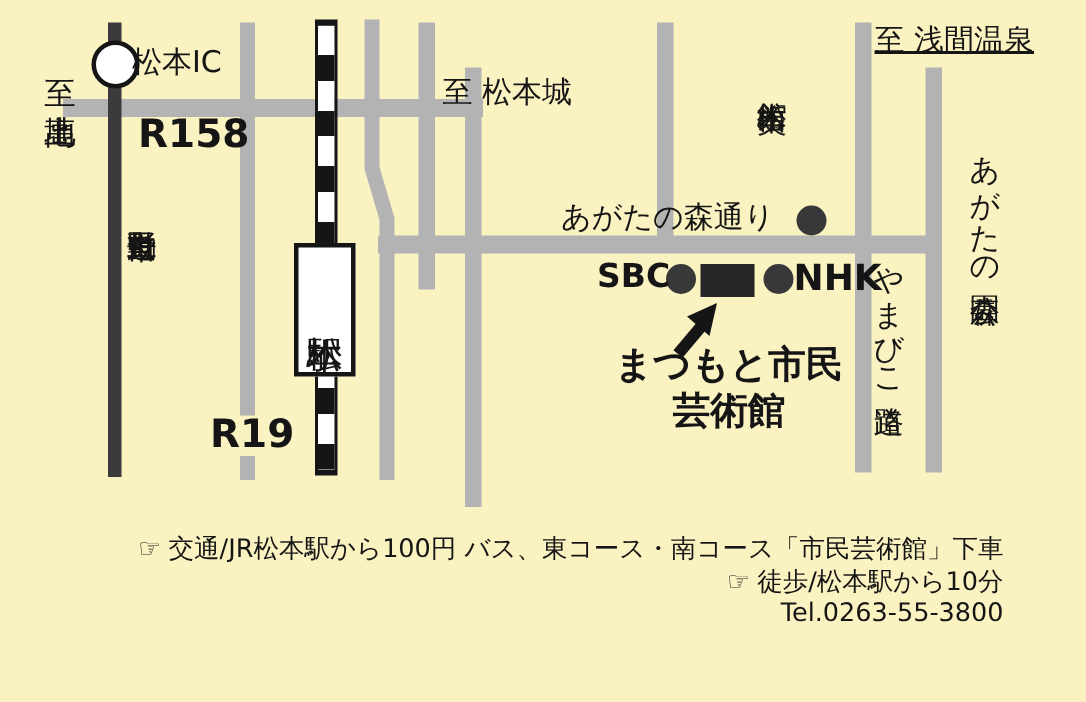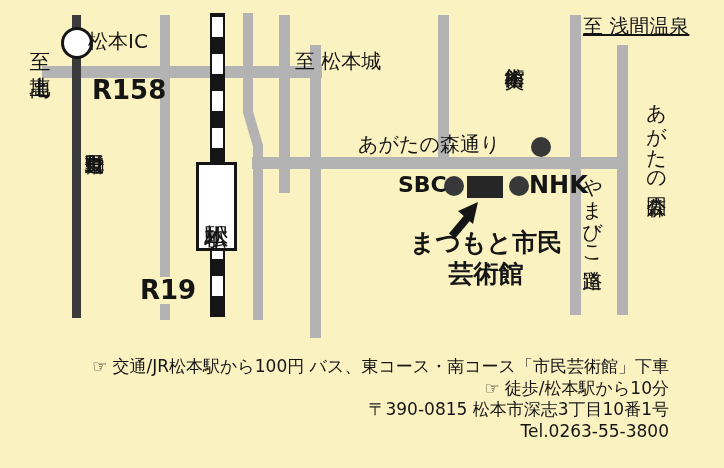--- a/index.html
+++ b/index.html
@@ -84,37 +84,36 @@
   <div class="dot" style="left:444px;top:176px;"></div>
   <div class="dot" style="left:509px;top:176px;"></div>
   <div class="venue-rect"></div>
 
   <div class="lbl v" style="left:29px;top:36px;font-size:21px;">至 上高地</div>
   <div class="lbl" style="left:88px;top:31px;">松本IC</div>
   <div class="lbl latin" style="left:92px;top:77px;font-size:26px;">R158</div>
   <div class="lbl v" style="left:84px;top:139px;">長野自動車道</div>
   <div class="lbl latin r19-lbl" style="left:137px;top:277px;font-size:26px;">R19</div>
   <div class="lbl" style="left:295px;top:15px;margin-top:36px;">至 松本城</div>
-  <div class="lbl" style="left:316px;top:134px;padding-left:42px;">あがたの森通り</div>
+  <div class="lbl" style="left:332px;top:134px;padding-left:42px;">あがたの森通り</div>
   <div class="lbl" style="left:583px;top:16px;text-decoration:underline;">至 浅間温泉</div>
   <div class="lbl v" style="left:504px;top:53px;">松本美術館</div>
   <div class="lbl v" style="left:646px;top:90px;">あがたの森公園</div>
   <div class="lbl v" style="left:582px;top:164px;">やまびこ道路</div>
   <div class="lbl latin" style="left:398px;top:173px;font-size:22px;">SBC</div>
   <div class="lbl latin" style="left:529px;top:173px;font-size:24px;">NHK</div>
 
   <div class="venue-name">
     <div>まつもと市民</div>
     <div>芸術館</div>
   </div>
 
   <div class="footer">
     <div class="line">
       <span class="hand">☞</span><span>交通/JR松本駅から100円 バス、東コース・南コース「市民芸術館」下車</span>
     </div>
     <div class="line">
       <span class="hand">☞</span><span>徒歩/松本駅から10分</span>
     </div>
-    <div class="line">〒390-0815 松本市深志3丁目10番1号</div>
     <div class="line">Tel.0263-55-3800</div>
   </div>
 
 </div>
 
 </body></html>

